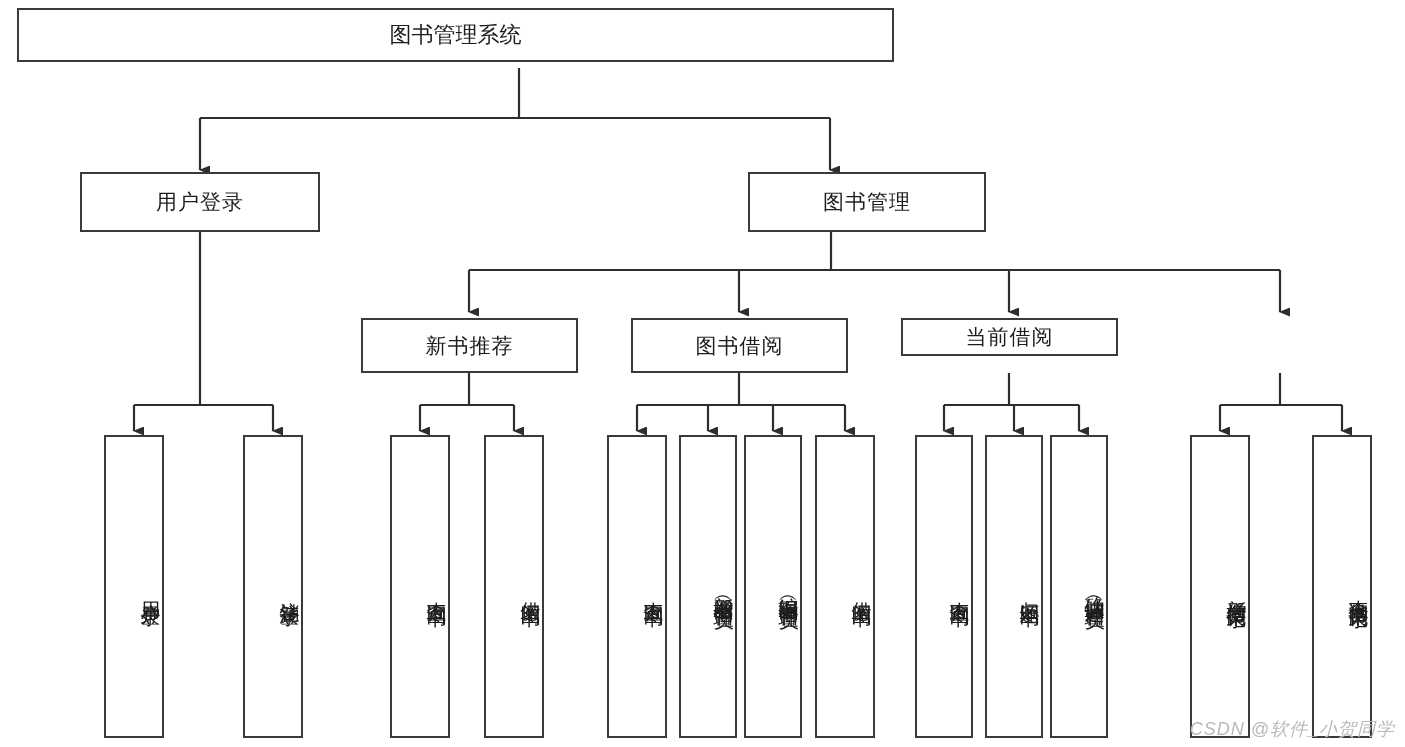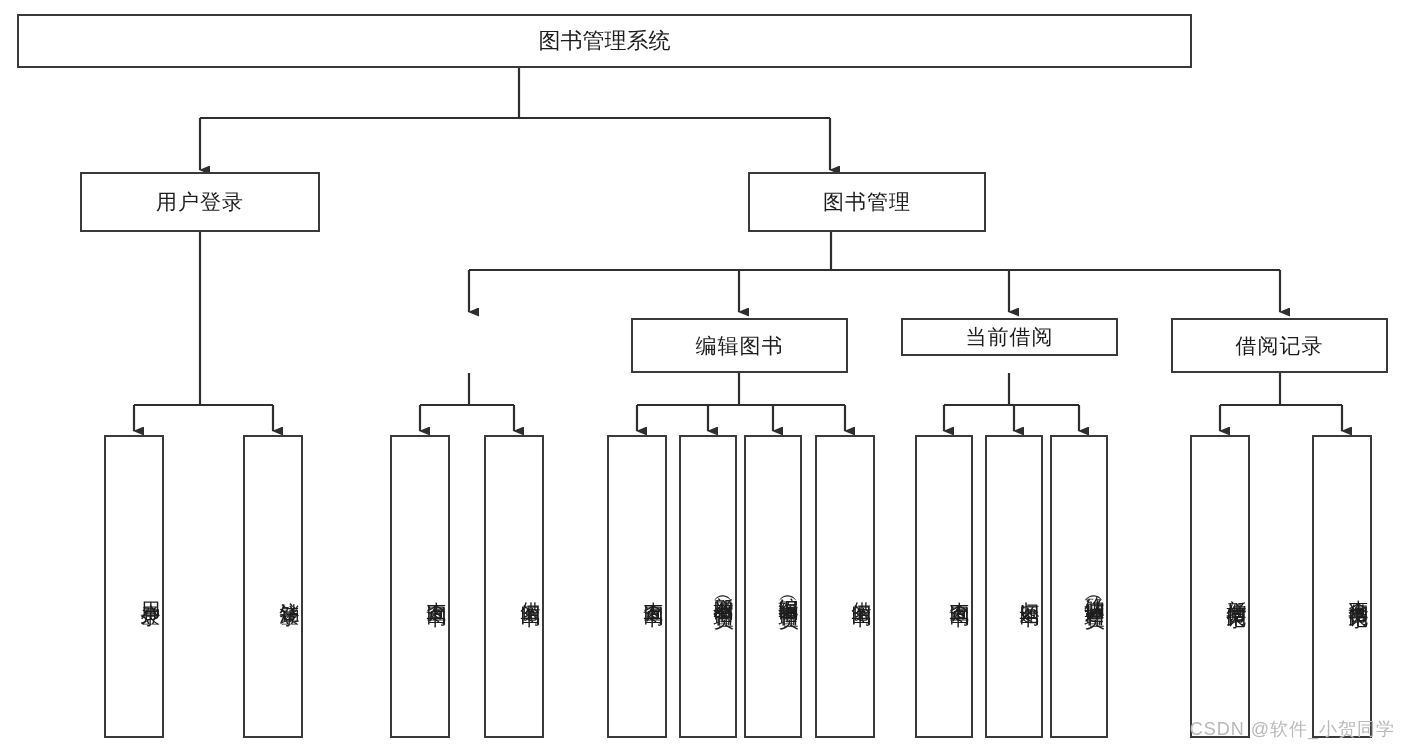--- a/index.html
+++ b/index.html
@@ -41,20 +41,21 @@
   }
   .watermark{
     position:absolute;
     right:10px;
     bottom:6px;
     font-size:18px;
     color:#b9b9b9;
     letter-spacing:1px;
     user-select:none;
     white-space:nowrap;
+    font-style:italic;
   }
 </style>
 </head>
 <body>
 
 <div id="stage">
 
   <svg id="wires" viewBox="0 0 1405 747" xmlns="http://www.w3.org/2000/svg">
     <defs>
       <marker id="arrow" markerWidth="9" markerHeight="11" refX="4.5" refY="10" orient="auto" markerUnits="userSpaceOnUse">
@@ -98,39 +99,39 @@
       <path d="M1014,405 L1014,431" marker-end="url(#arrow)"></path>
       <path d="M1079,405 L1079,431" marker-end="url(#arrow)"></path>
 
       <path d="M1280,373 L1280,405"></path>
       <path d="M1220,405 L1342,405"></path>
       <path d="M1220,405 L1220,431" marker-end="url(#arrow)"></path>
       <path d="M1342,405 L1342,431" marker-end="url(#arrow)"></path>
     </g>
   </svg>
 
-  <div class="node root" id="root-node" style="left: 17px; top: 14px; width: 1175px; height: 54px;">
+  <div class="node root" id="root-node" style="left: 17px; top: 8px; width: 877px; height: 54px;">
     <span>图书管理系统</span>
   </div>
 
   <div class="node h" id="l2-0" style="left: 80px; top: 172px; width: 240px; height: 60px;">
     <span>用户登录</span>
   </div>
   <div class="node h" id="l2-1" style="left: 748px; top: 172px; width: 238px; height: 60px;">
     <span>图书管理</span>
   </div>
 
+  <div class="node h" id="l3-0" style="left: 361px; top: 318px; width: 217px; height: 55px;">
+    <span>新书推荐</span>
+  </div>
   <div class="node h" id="l3-1" style="left: 631px; top: 318px; width: 217px; height: 55px;">
-    <span>编辑图书</span>
+    <span>图书借阅</span>
   </div>
   <div class="node h" id="l3-2" style="left: 901px; top: 318px; width: 217px; height: 38px;">
     <span>当前借阅</span>
-  </div>
-  <div class="node h" id="l3-3" style="left: 1171px; top: 318px; width: 217px; height: 55px;">
-    <span>借阅记录</span>
   </div>
 
   <div class="node leaf" id="lf-0" style="left: 104px; top: 435px; width: 60px; height: 303px;">
     <span>用户登录</span>
   </div>
   <div class="node leaf" id="lf-1" style="left: 243px; top: 435px; width: 60px; height: 303px;">
     <span>注销登录</span>
   </div>
   <div class="node leaf" id="lf-2" style="left: 390px; top: 435px; width: 60px; height: 303px;">
     <span>查询图书</span>

